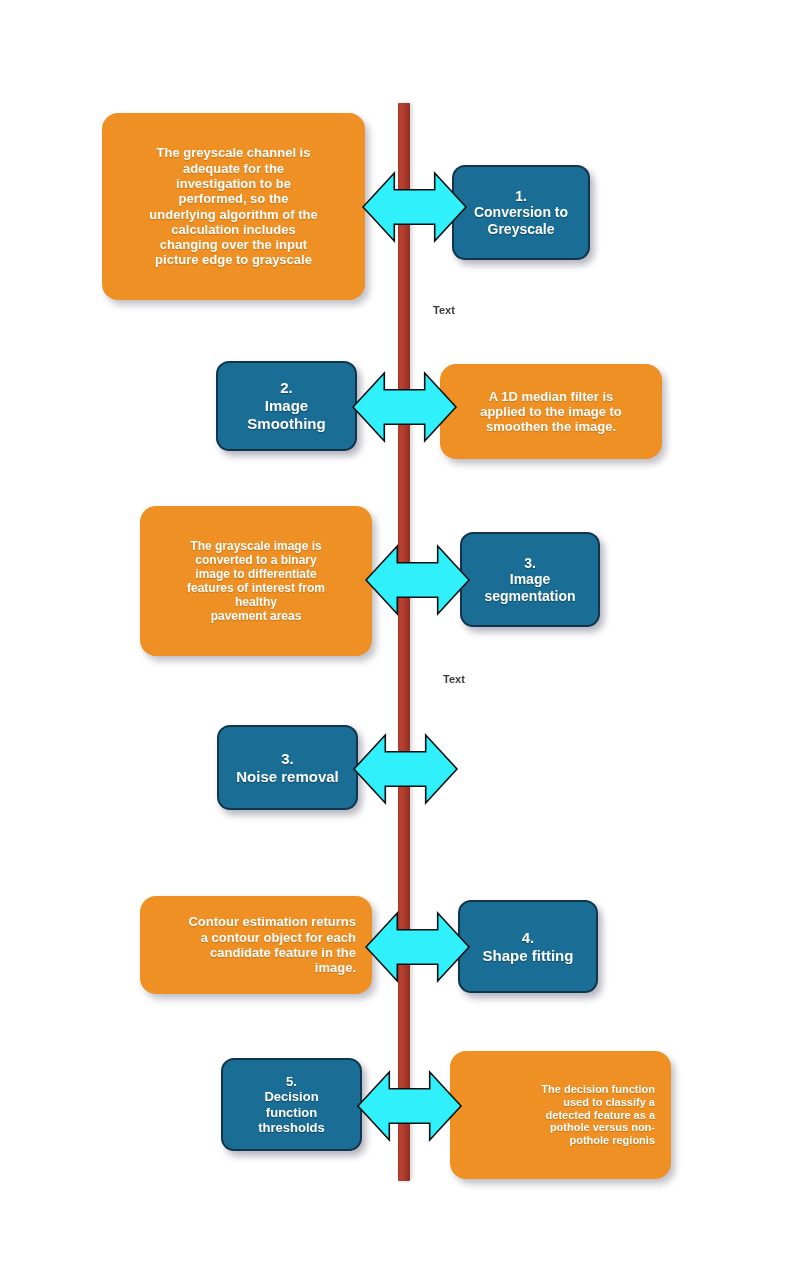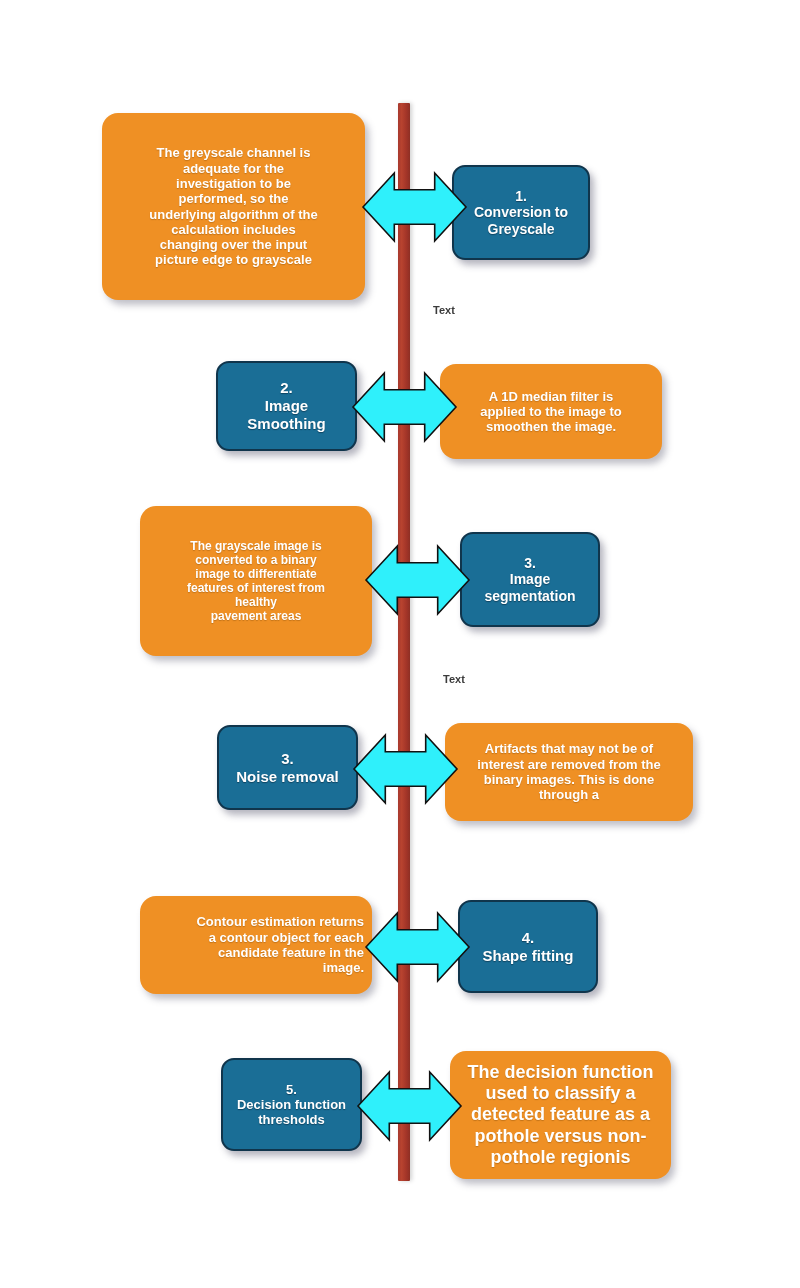--- a/index.html
+++ b/index.html
@@ -35,21 +35,21 @@
     justify-content: center;
     text-align: center;
     color: #ffffff;
     font-weight: bold;
     line-height: 1.18;
     border-radius: 14px;
   }
   .node .txt {
     display: block;
     width: 100%;
-    padding: 0 8px;
+    padding: 0 16px;
     box-sizing: border-box;
     white-space: pre-line;
   }
 
   .node.orange {
     background: #ef9024;
     box-shadow: 4px 5px 7px rgba(90,90,110,0.38);
     text-shadow: 0 1px 1px rgba(140,80,10,0.45);
     border-radius: 16px;
   }
@@ -132,26 +132,20 @@
     <div class="node blue" style="left: 460px; top: 532px; width: 140px; height: 95px; font-size: 14px;">
       <span class="txt">3.
 Image
 segmentation</span>
     </div>
     <div class="arrow" style="left: 366px; top: 546px; width: 103px; height: 68px;">
       <svg width="103" height="68" viewBox="0 0 103 68">
         <polygon points="0.0,34.0 31.3,0.0 31.3,16.7 71.7,16.7 71.7,0.0 103.0,34.0 71.7,68.0 71.7,51.3 31.3,51.3 31.3,68.0" fill="#2ff0fb" stroke="#111111" stroke-width="1.6" stroke-linejoin="miter"></polygon>
       </svg>
     </div>
-    <div class="node orange" style="left: 445px; top: 723px; width: 248px; height: 98px; font-size: 13px;">
-      <span class="txt">Artifacts that may not be of
-interest are removed from the
-binary images. This is done
-through a</span>
-    </div>
     <div class="node blue" style="left: 217px; top: 725px; width: 141px; height: 85px; font-size: 15px;">
       <span class="txt">3.
 Noise removal</span>
     </div>
     <div class="arrow" style="left: 354px; top: 735px; width: 103px; height: 68px;">
       <svg width="103" height="68" viewBox="0 0 103 68">
         <polygon points="0.0,34.0 31.3,0.0 31.3,16.7 71.7,16.7 71.7,0.0 103.0,34.0 71.7,68.0 71.7,51.3 31.3,51.3 31.3,68.0" fill="#2ff0fb" stroke="#111111" stroke-width="1.6" stroke-linejoin="miter"></polygon>
       </svg>
     </div>
     <div class="node orange" style="left: 140px; top: 896px; width: 232px; height: 98px; font-size: 13px; text-align: right;">
@@ -162,21 +156,21 @@
     </div>
     <div class="node blue" style="left: 458px; top: 900px; width: 140px; height: 93px; font-size: 15px;">
       <span class="txt">4.
 Shape fitting</span>
     </div>
     <div class="arrow" style="left: 366px; top: 913px; width: 103px; height: 68px;">
       <svg width="103" height="68" viewBox="0 0 103 68">
         <polygon points="0.0,34.0 31.3,0.0 31.3,16.7 71.7,16.7 71.7,0.0 103.0,34.0 71.7,68.0 71.7,51.3 31.3,51.3 31.3,68.0" fill="#2ff0fb" stroke="#111111" stroke-width="1.6" stroke-linejoin="miter"></polygon>
       </svg>
     </div>
-    <div class="node orange" style="left: 450px; top: 1051px; width: 221px; height: 128px; font-size: 18px;">
+    <div class="node orange" style="left: 450px; top: 1051px; width: 221px; height: 128px; font-size: 11px; text-align: right;">
       <span class="txt">The decision function
 used to classify a
 detected feature as a
 pothole versus non-
 pothole regionis</span>
     </div>
     <div class="node blue" style="left: 221px; top: 1058px; width: 141px; height: 93px; font-size: 13px;">
       <span class="txt">5.
 Decision function
 thresholds</span>

